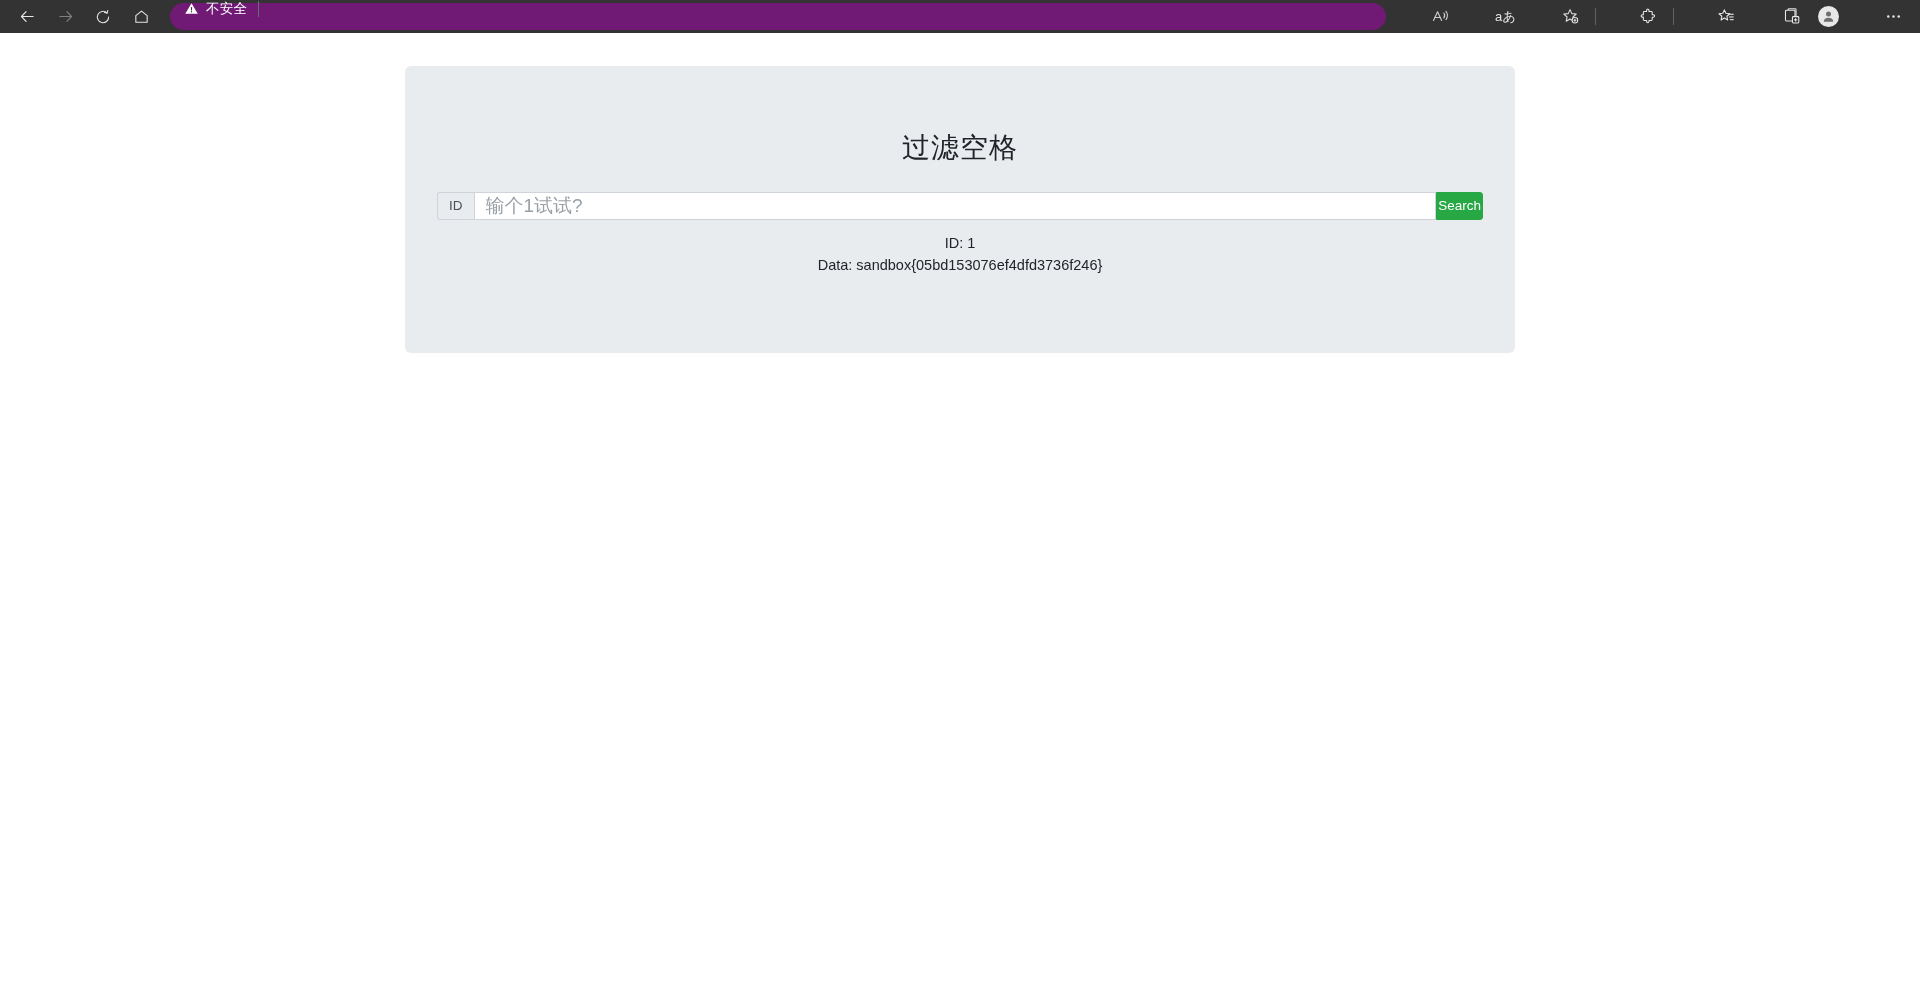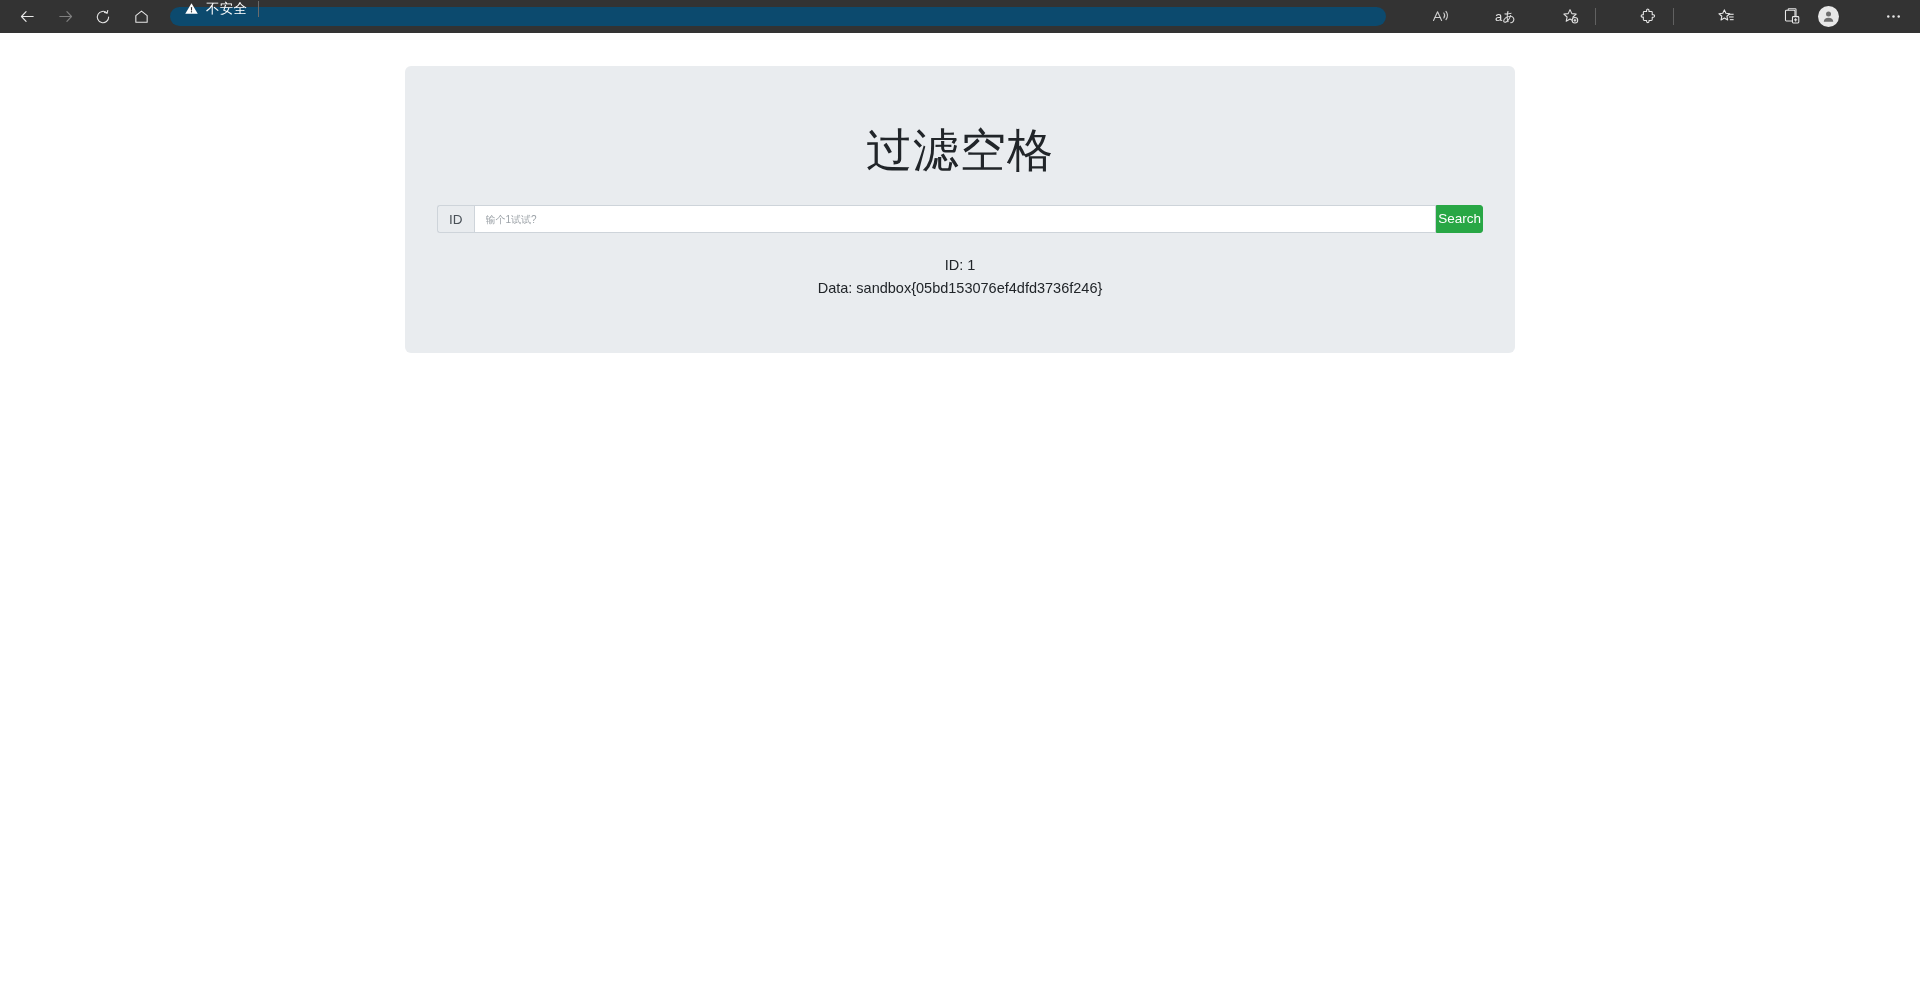--- a/index.html
+++ b/index.html
@@ -30,22 +30,22 @@
     align-items: center;
     justify-content: center;
     flex: 0 0 auto;
     cursor: pointer;
   }
   .nav-btn svg { display: block; }
   .nav-btn.disabled svg { opacity: 0.42; }
 
   .addressbar {
     flex: 1 1 auto;
-    height: 19px;
-    background: #0c4a6e;
+    height: 27px;
+    background: #701a75;
     border-radius: 14px;
     margin-left: 10px;
     margin-right: 8px;
     display: flex;
     align-items: center;
     padding: 0 10px 16px 14px;
     min-width: 0;
     cursor: text;
   }
   .security {
@@ -140,24 +140,24 @@
     left: 405px;
     top: 33px;
     width: 1110px;
     height: 287px;
     background: #e9ecef;
     border-radius: 6px;
     padding-top: 0px;
   }
   .page-title {
     text-align: center;
-    font-size: 46px;
+    font-size: 28px;
     font-weight: 400;
     color: #212529;
-    margin: 0;
+    margin: 8px;
     padding-top: 57px;
     line-height: 1.2;
     letter-spacing: 1px;
   }
 
   .input-group {
     display: flex;
     align-items: stretch;
     margin: 27px 32px 0 32px;
     height: 28px;
@@ -172,21 +172,21 @@
     display: flex;
     align-items: center;
     padding: 0 11px;
     flex: 0 0 auto;
   }
   .id-input {
     flex: 1 1 auto;
     border: 1px solid #ced4da;
     border-radius: 0;
     background: #ffffff;
-    font-size: 10px;
+    font-size: 19px;
     color: #495057;
     padding: 0 11px;
     outline: none;
     font-family: "Liberation Sans", sans-serif;
     min-width: 0;
   }
   .id-input::placeholder { color: #9aa0a6; opacity: 1; }
   .search-btn {
     flex: 0 0 auto;
     background: #28a745;
@@ -194,21 +194,21 @@
     border-radius: 0 3px 3px 0;
     color: #ffffff;
     font-size: 13.5px;
     padding: 0 1px;
     cursor: pointer;
     font-family: "Liberation Sans", sans-serif;
     line-height: 1;
   }
 
   .result {
-    margin-top: 21px;
+    margin-top: 12px;
     text-align: center;
     color: #212529;
     font-size: 14.5px;
     line-height: 1.55;
   }
   .result-line { display: block; }
 </style>
 </head>
 <body>
 

